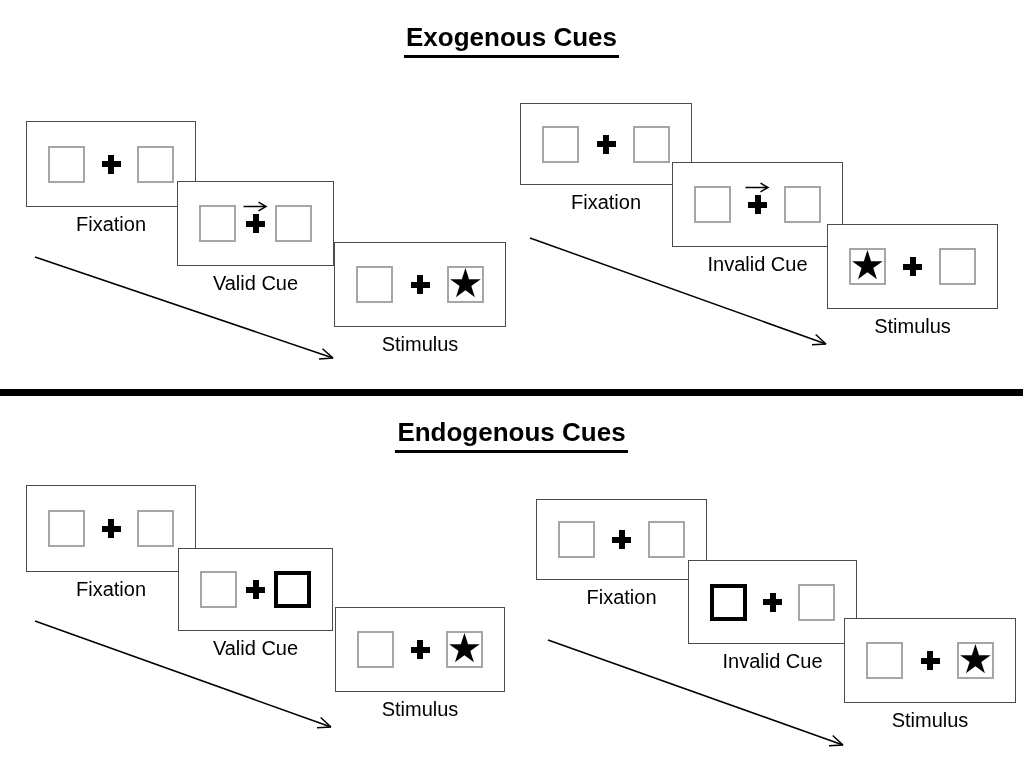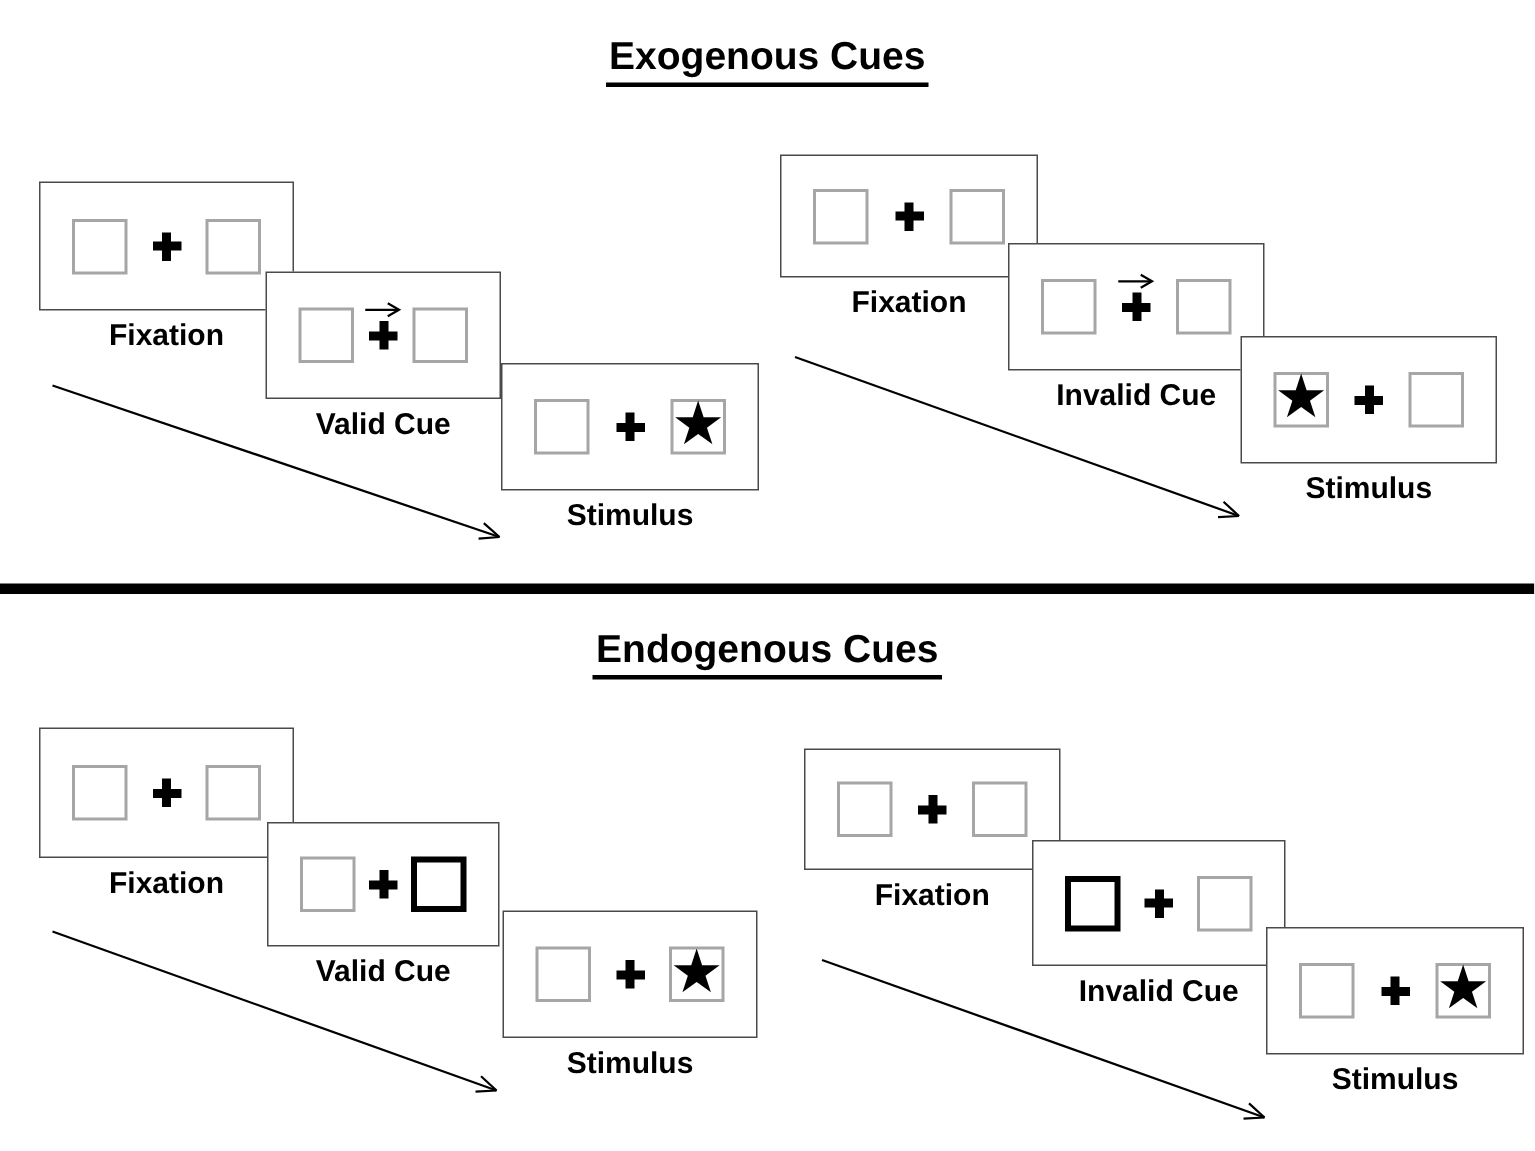--- a/index.html
+++ b/index.html
@@ -94,21 +94,21 @@
     transform: translateX(-50%);
   }
   .card-label {
     position: absolute;
     left: 50%;
     top: 100%;
     transform: translateX(-50%);
     margin-top: 7px;
     white-space: nowrap;
     font-size: 20px;
-    font-weight: bold;
+    font-weight: normal;
     color: #000000;
     line-height: 23px;
   }
 </style>
 </head>
 <body>
 
 <div class="page">
 
   <h1 class="title" id="title-endogenous"><span class="underline">Exogenous Cues</span></h1>

